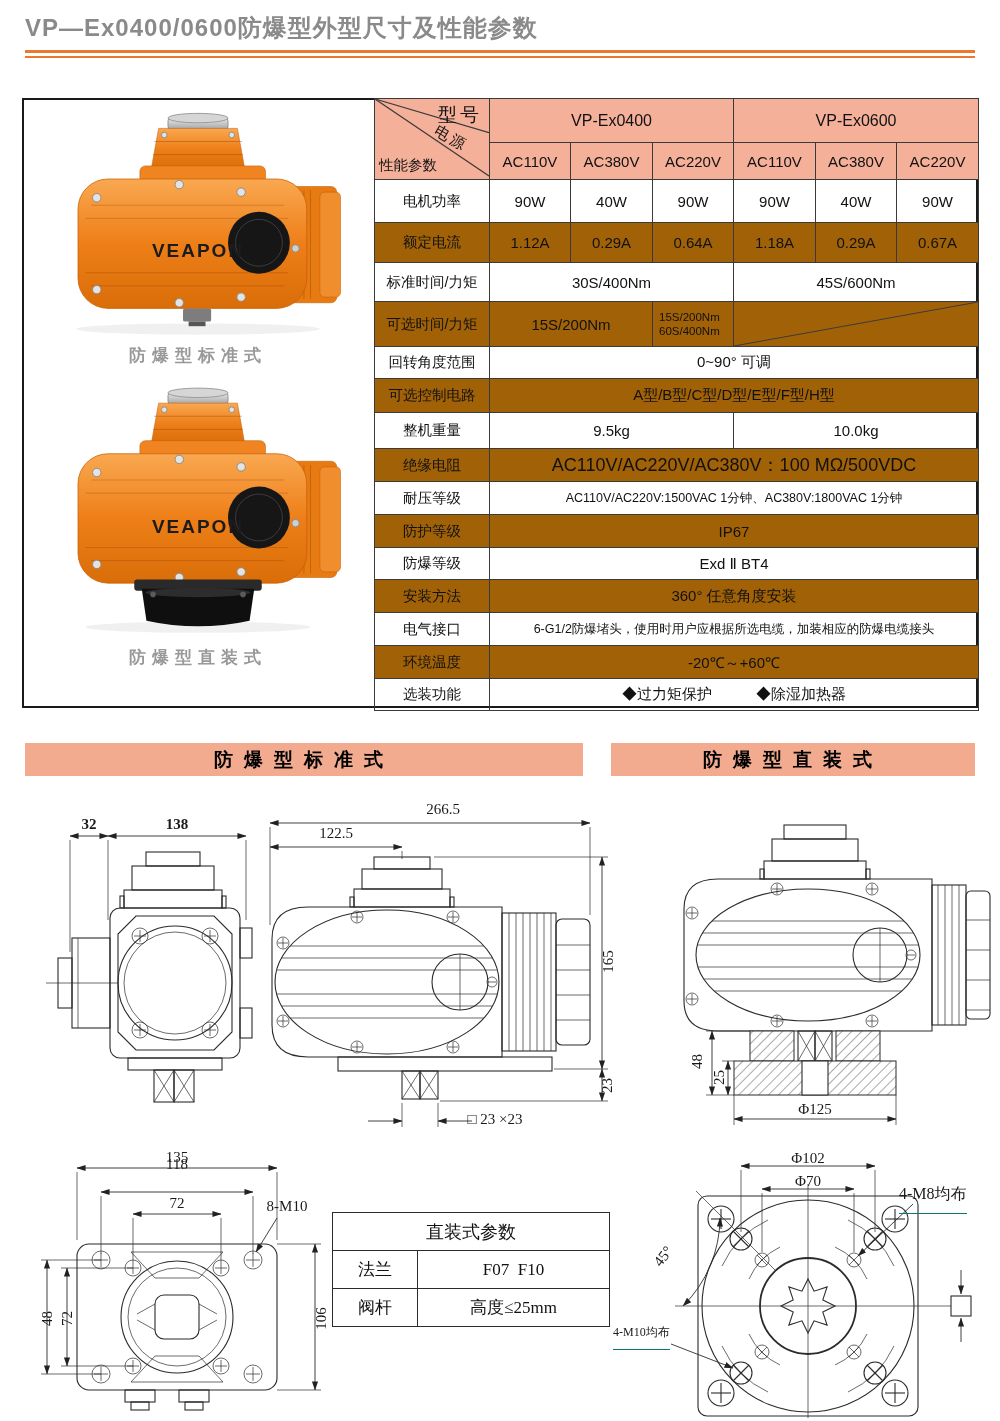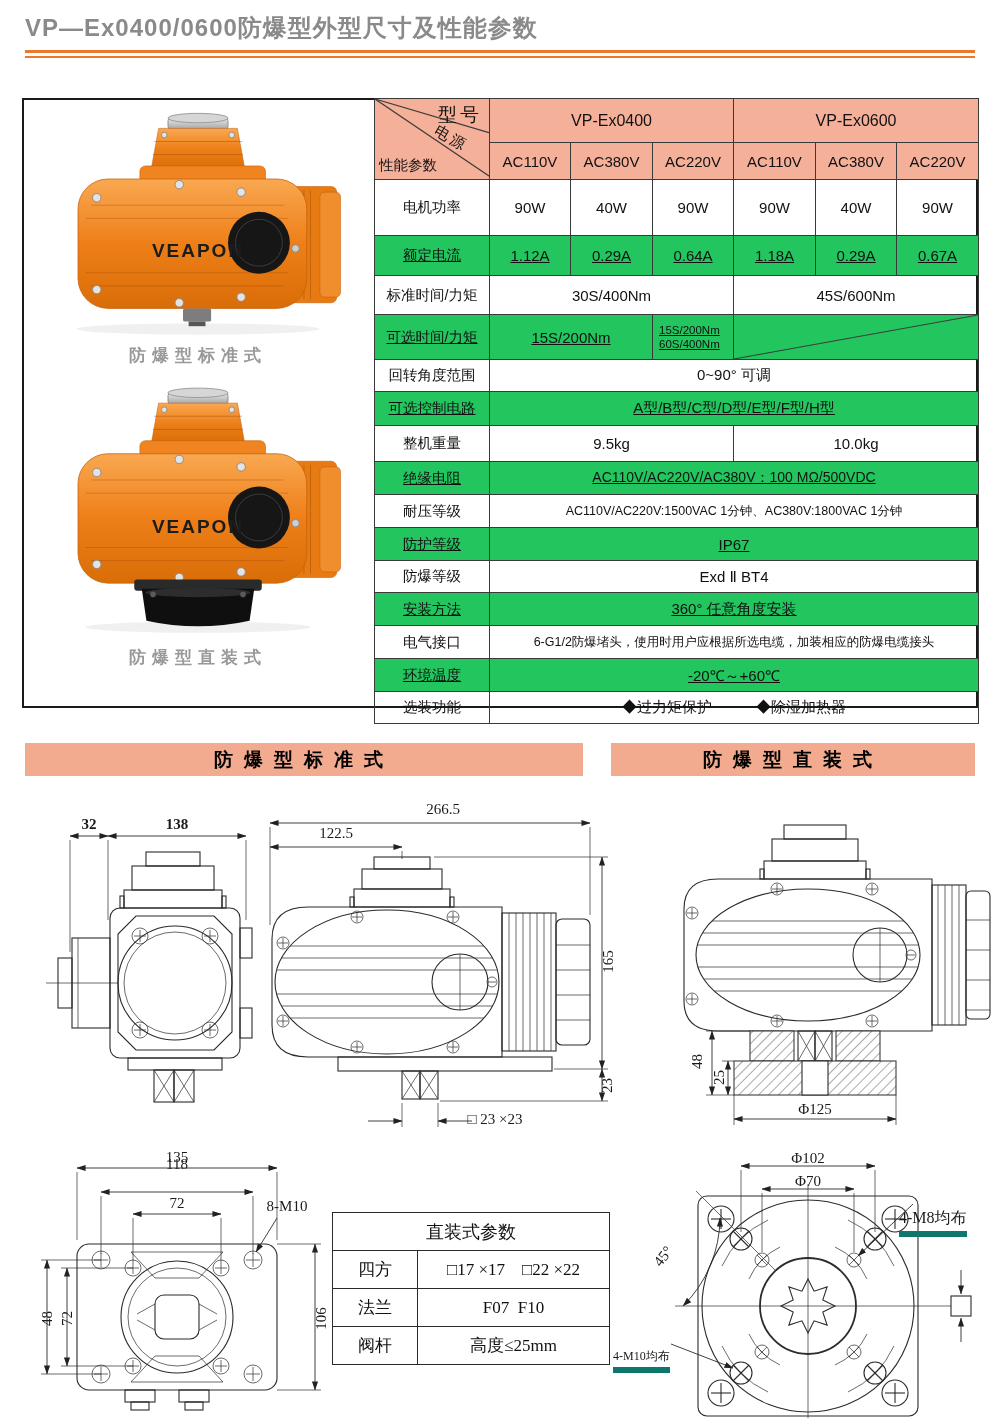--- a/index.html
+++ b/index.html
@@ -21,23 +21,23 @@
   .brand{position:absolute;font-size:19px;font-weight:bold;color:#1c1c1c;
          letter-spacing:2px;width:160px;text-align:center;}
 
   
   .specwrap{position:absolute;left:374px;top:98px;width:604px;height:610px;}
   table.spec{border-collapse:collapse;table-layout:fixed;width:604px;height:610px;}
   table.spec td{border:1px solid #3a3a3a;text-align:center;vertical-align:middle;
                 font-size:15px;padding:0;overflow:hidden;}
   table.spec tr.h td{background:#f5b09a;}
   table.spec td.mdl{font-size:16px;}
-  table.spec tr.g td{background:#22c55e;text-decoration:underline;}
+  table.spec tr.g td{background:#a16207;}
   table.spec td.lbl{font-size:14.5px;}
-  table.spec td.sm{font-size:14px;}
+  table.spec td.sm{font-size:18px;}
   table.spec td.xs{font-size:12.5px;}
   td.corner{position:relative;}
   .cornersvg{position:absolute;left:0;top:0;width:100%;height:100%;}
   .cornersvg line{stroke:#3a3a3a;stroke-width:1.2;}
   .ct{position:absolute;right:7px;top:3px;font-size:19px;letter-spacing:3px;}
   .cm{position:absolute;right:20px;top:30px;font-size:15px;letter-spacing:3px;
       transform:rotate(30deg);}
   .cb{position:absolute;left:4px;bottom:4px;font-size:14.5px;}
   td.diag{position:relative;background:#dcdcdc;}
   td.diag svg{position:absolute;left:0;top:0;width:100%;height:100%;}
@@ -53,21 +53,21 @@
   
   .draw{position:absolute;}
   .draw svg{position:absolute;left:0;top:0;}
   .ln{stroke:#2b2b2b;stroke-width:1.1;fill:none;}
   .lt{stroke:#2b2b2b;stroke-width:0.7;fill:none;}
   .dm{stroke:#2b2b2b;stroke-width:0.9;fill:none;}
   .wh{fill:#fff;}
   .dtext{position:absolute;font-family:"Liberation Serif",serif;font-size:15px;
          color:#1a1a1a;text-align:center;white-space:nowrap;}
   .vt{transform:rotate(-90deg);transform-origin:center center;}
-  .leaderlbl{border-bottom:6px solid #0f766e;padding-bottom:2px;margin-top:24px;}
+  .leaderlbl{border-bottom:1px solid #0f766e;padding-bottom:8px;}
 
   
   .ptable{position:absolute;left:332px;top:1212px;width:278px;
           border-collapse:collapse;font-family:"Liberation Serif",serif;}
   .ptable td{border:1.5px solid #2b2b2b;text-align:center;font-size:17px;
              height:35px;white-space:pre;}
   .ptable td.ph{font-size:18px;font-family:Liberation Mono, monospace;}
   .ptable td.pl{width:82px;}
 </style>
 </head>
@@ -206,21 +206,21 @@
   <td colspan="3" class="mdl">VP-Ex0600</td>
 </tr>
 <tr class="h" style="height:37px">
   <td>AC110V</td>
   <td>AC380V</td>
   <td>AC220V</td>
   <td>AC110V</td>
   <td>AC380V</td>
   <td>AC220V</td>
 </tr>
-<tr style="height:56px">
+<tr style="height:43px">
   <td class="lbl">电机功率</td>
   <td>90W</td>
   <td>40W</td>
   <td>90W</td>
   <td>90W</td>
   <td>40W</td>
   <td>90W</td>
 </tr>
 <tr class="g" style="height:40px">
   <td class="lbl">额定电流</td>
@@ -597,24 +597,20 @@
   <span class="dtext vt" style="left:27px;top:158px;width:30px;">72</span>
   <span class="dtext vt" style="left:276px;top:158px;width:40px;">106</span>
 </div>
 
 <table class="ptable">
   <tbody>
       <tr>
         <td colspan="2" class="ph">直装式参数</td>
       </tr>
   <tr>
-    <td class="pl">四方</td>
-    <td>□17 ×17　□22 ×22</td>
-  </tr>
-  <tr>
     <td class="pl">法兰</td>
     <td>F07  F10</td>
   </tr>
   <tr>
     <td class="pl">阀杆</td>
     <td>高度≤25mm</td>
   </tr>
 </tbody>
   </table>
 

